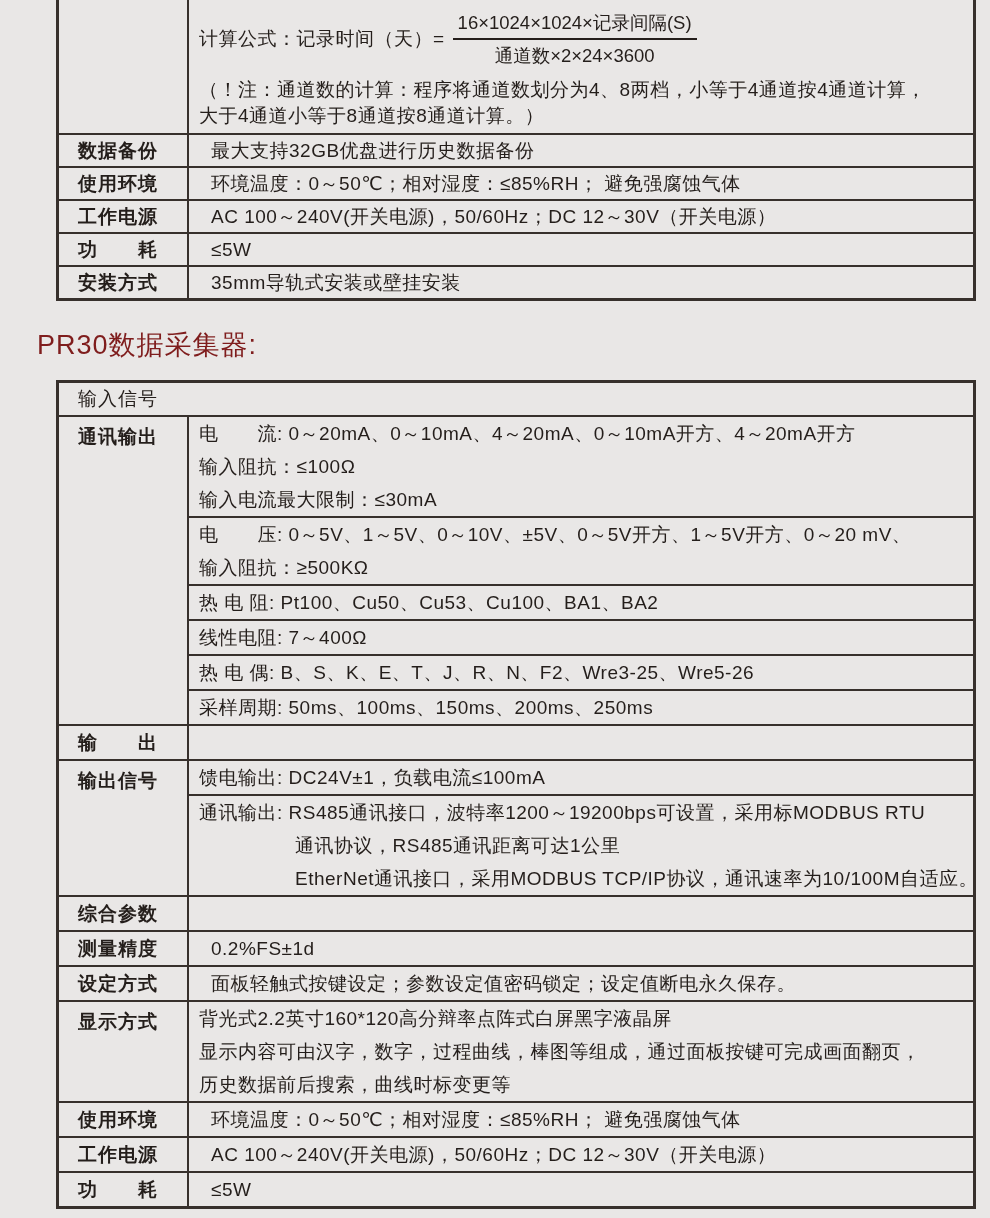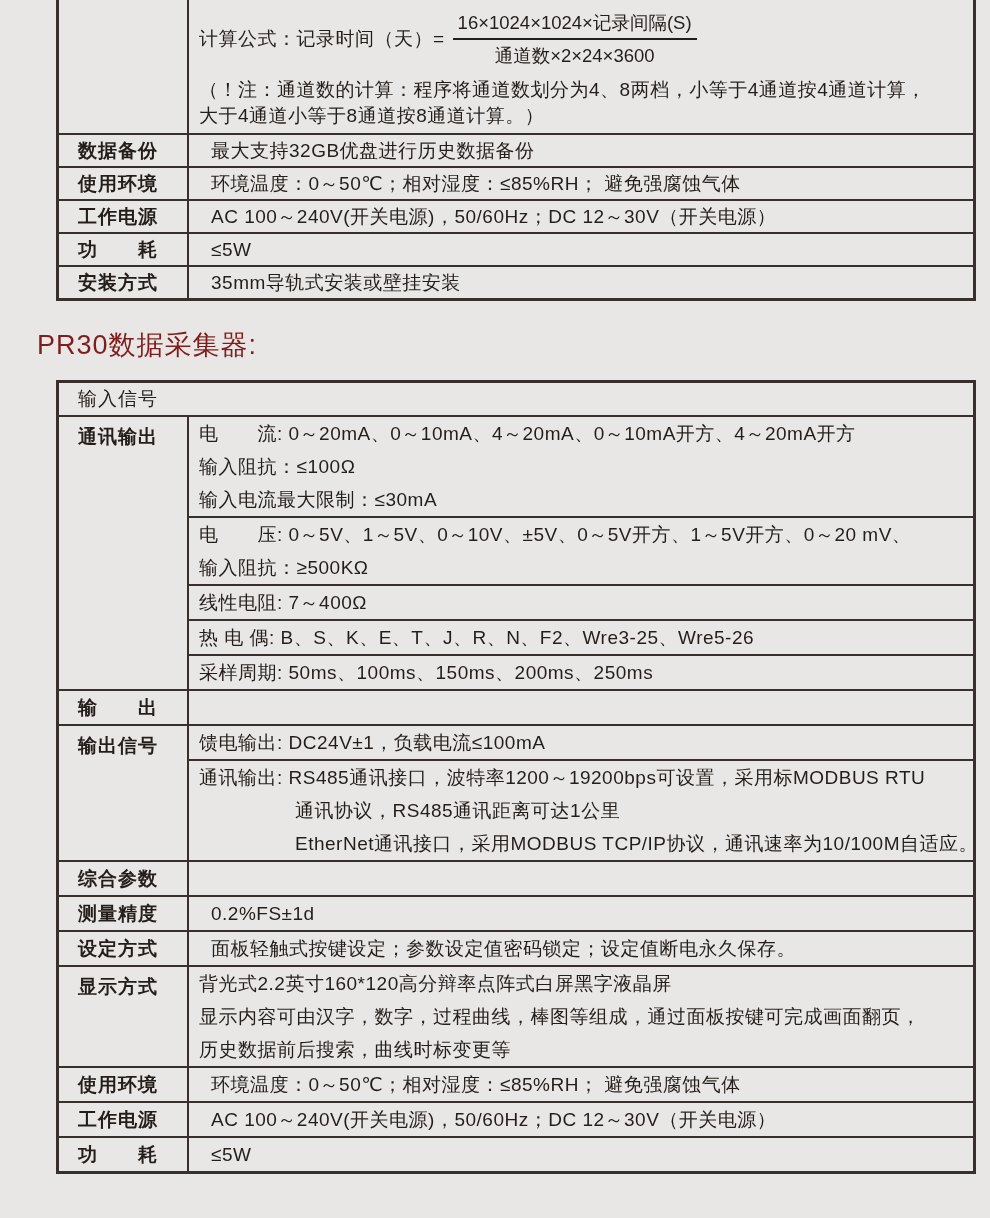--- a/index.html
+++ b/index.html
@@ -121,20 +121,23 @@
         <div class="block first">
           <div class="line">电　　流: 0～20mA、0～10mA、4～20mA、0～10mA开方、4～20mA开方</div>
           <div class="line">输入阻抗：≤100Ω</div>
           <div class="line">输入电流最大限制：≤30mA</div>
         </div>
         <div class="block">
           <div class="line">电　　压: 0～5V、1～5V、0～10V、±5V、0～5V开方、1～5V开方、0～20 mV、</div>
           <div class="line">输入阻抗：≥500KΩ</div>
         </div>
         <div class="block">
+          <div class="line">热 电 阻: Pt100、Cu50、Cu53、Cu100、BA1、BA2</div>
+        </div>
+        <div class="block">
           <div class="line">线性电阻: 7～400Ω</div>
         </div>
         <div class="block">
           <div class="line">热 电 偶: B、S、K、E、T、J、R、N、F2、Wre3-25、Wre5-26</div>
         </div>
         <div class="block">
           <div class="line">采样周期: 50ms、100ms、150ms、200ms、250ms</div>
         </div>
       </div>
     </div>

